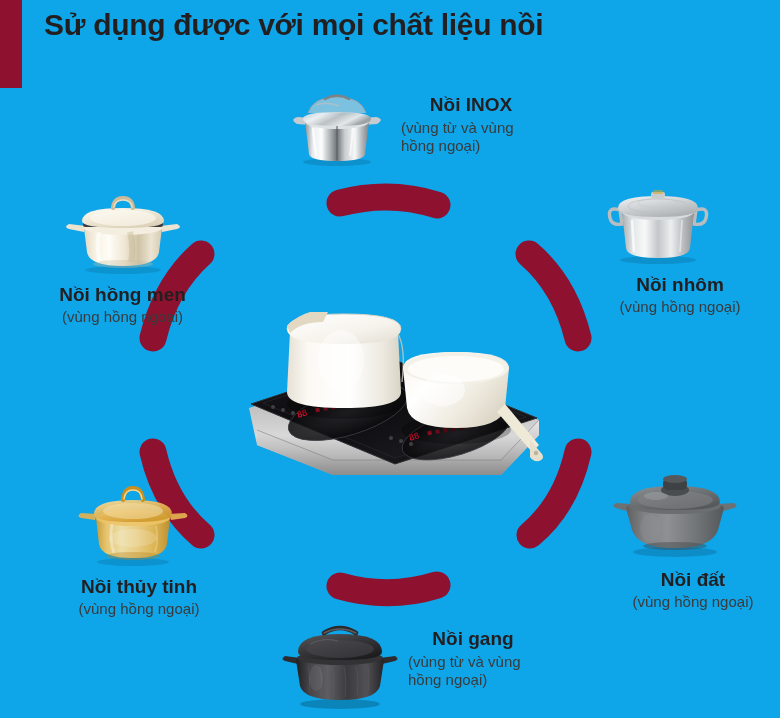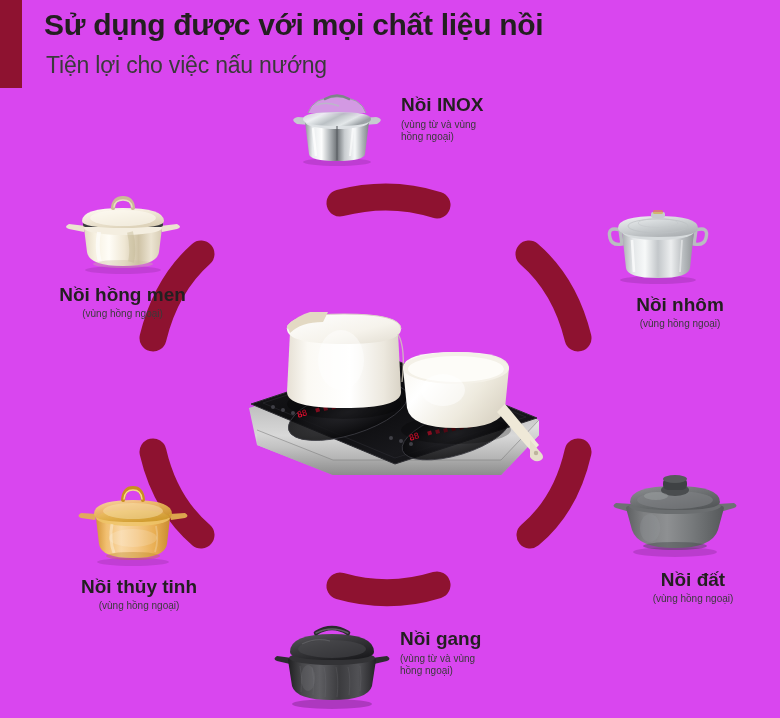--- a/index.html
+++ b/index.html
@@ -8,21 +8,21 @@
     background: #ffffff;
   }
   body {
     font-family: "Liberation Sans", sans-serif;
     -webkit-font-smoothing: antialiased;
   }
   #page {
     position: relative;
     width: 780px;
     height: 718px;
-    background: #d946ef;
+    background: #0ea5e9;
     overflow: hidden;
   }
 
   
   #accent-bar {
     position: absolute;
     left: 0;
     top: 0;
     width: 22px;
     height: 88px;
@@ -68,23 +68,24 @@
   }
   .item .caption {
     position: absolute;
   }
   .cap-title {
     font-size: 19px;
     font-weight: bold;
     color: #231f20;
     line-height: 1.12;
     white-space: nowrap;
+    text-align: center;
   }
   .cap-sub {
-    font-size: 10px;
+    font-size: 15px;
     font-weight: normal;
     color: #3a3a3a;
     line-height: 1.18;
   }
   .cap-center { text-align: center; }
   .cap-left   { text-align: left; }
 
   
   #cooktop {
     position: absolute;
@@ -94,21 +95,20 @@
     height: 200px;
   }
 </style>
 </head>
 <body>
 
 <div id="page">
 
   <div id="accent-bar"></div>
   <div id="title">Sử dụng được với mọi chất liệu nồi</div>
-  <div id="subtitle">Tiện lợi cho việc nấu nướng</div>
 
   <svg id="ring" viewBox="0 0 780 718">
     <g fill="none" stroke="#8E1230" stroke-width="27" stroke-linecap="round">
       <path d="M 340 203 Q 390 190 437 205"></path>
       <path d="M 529 254 Q 565 285 578 338"></path>
       <path d="M 578 452 Q 566 505 530 535"></path>
       <path d="M 437 585 Q 389 600 340 586"></path>
       <path d="M 201 535 Q 165 504 153 452"></path>
       <path d="M 153 338 Q 166 285 201 254"></path>
     </g>
@@ -264,21 +264,21 @@
       <path d="M 70 40 L 67 68" stroke="#ffffff" stroke-width="2" opacity="0.6" fill="none"></path>
       <path d="M 54 38 L 54 72" stroke="#5b6064" stroke-width="2" opacity="0.55" fill="none"></path>
     </svg>
     <div class="caption cap-left" style="left:118px; top:6px; width:140px;">
       <div class="cap-title">Nồi INOX</div>
       <div class="cap-sub" style="margin-top:4px;">(vùng từ và vùng</div>
       <div class="cap-sub">hồng ngoại)</div>
     </div>
   </div>
 
-  <div class="item" style="left:590px; top:204px; width:190px; height:140px;">
+  <div class="item" style="left:590px; top:184px; width:190px; height:140px;">
     <svg class="art" style="left:8px; top:0px; width:120px; height:82px;" viewBox="0 0 120 82">
       <defs>
         <linearGradient id="alBody" x1="0" y1="0" x2="1" y2="0">
           <stop offset="0%" stop-color="#a9adb0"></stop>
           <stop offset="15%" stop-color="#e3e6e8"></stop>
           <stop offset="32%" stop-color="#f7f9f9"></stop>
           <stop offset="50%" stop-color="#c3c7ca"></stop>
           <stop offset="68%" stop-color="#eceeef"></stop>
           <stop offset="86%" stop-color="#b6babd"></stop>
           <stop offset="100%" stop-color="#909497"></stop>
@@ -337,21 +337,21 @@
       <ellipse cx="46" cy="24" rx="12" ry="4" fill="#a6a9ab" opacity="0.4"></ellipse>
       <ellipse cx="40" cy="56" rx="10" ry="14" fill="#9da0a2" opacity="0.22"></ellipse>
       <ellipse cx="65" cy="74" rx="32" ry="4" fill="#43464a" opacity="0.45"></ellipse>
     </svg>
     <div class="caption cap-center" style="left:5px; top:97px; width:180px;">
       <div class="cap-title">Nồi đất</div>
       <div class="cap-sub" style="margin-top:3px;">(vùng hồng ngoại)</div>
     </div>
   </div>
 
-  <div class="item" style="left:272px; top:620px; width:250px; height:96px;">
+  <div class="item" style="left:280px; top:620px; width:250px; height:96px;">
     <svg class="art" style="left:0px; top:0px; width:120px; height:92px;" viewBox="0 0 120 92">
       <defs>
         <linearGradient id="ciBody" x1="0" y1="0" x2="1" y2="0">
           <stop offset="0%" stop-color="#1f1f21"></stop>
           <stop offset="16%" stop-color="#47474a"></stop>
           <stop offset="36%" stop-color="#5e5e62"></stop>
           <stop offset="58%" stop-color="#3b3b3e"></stop>
           <stop offset="80%" stop-color="#515155"></stop>
           <stop offset="100%" stop-color="#232326"></stop>
         </linearGradient>

